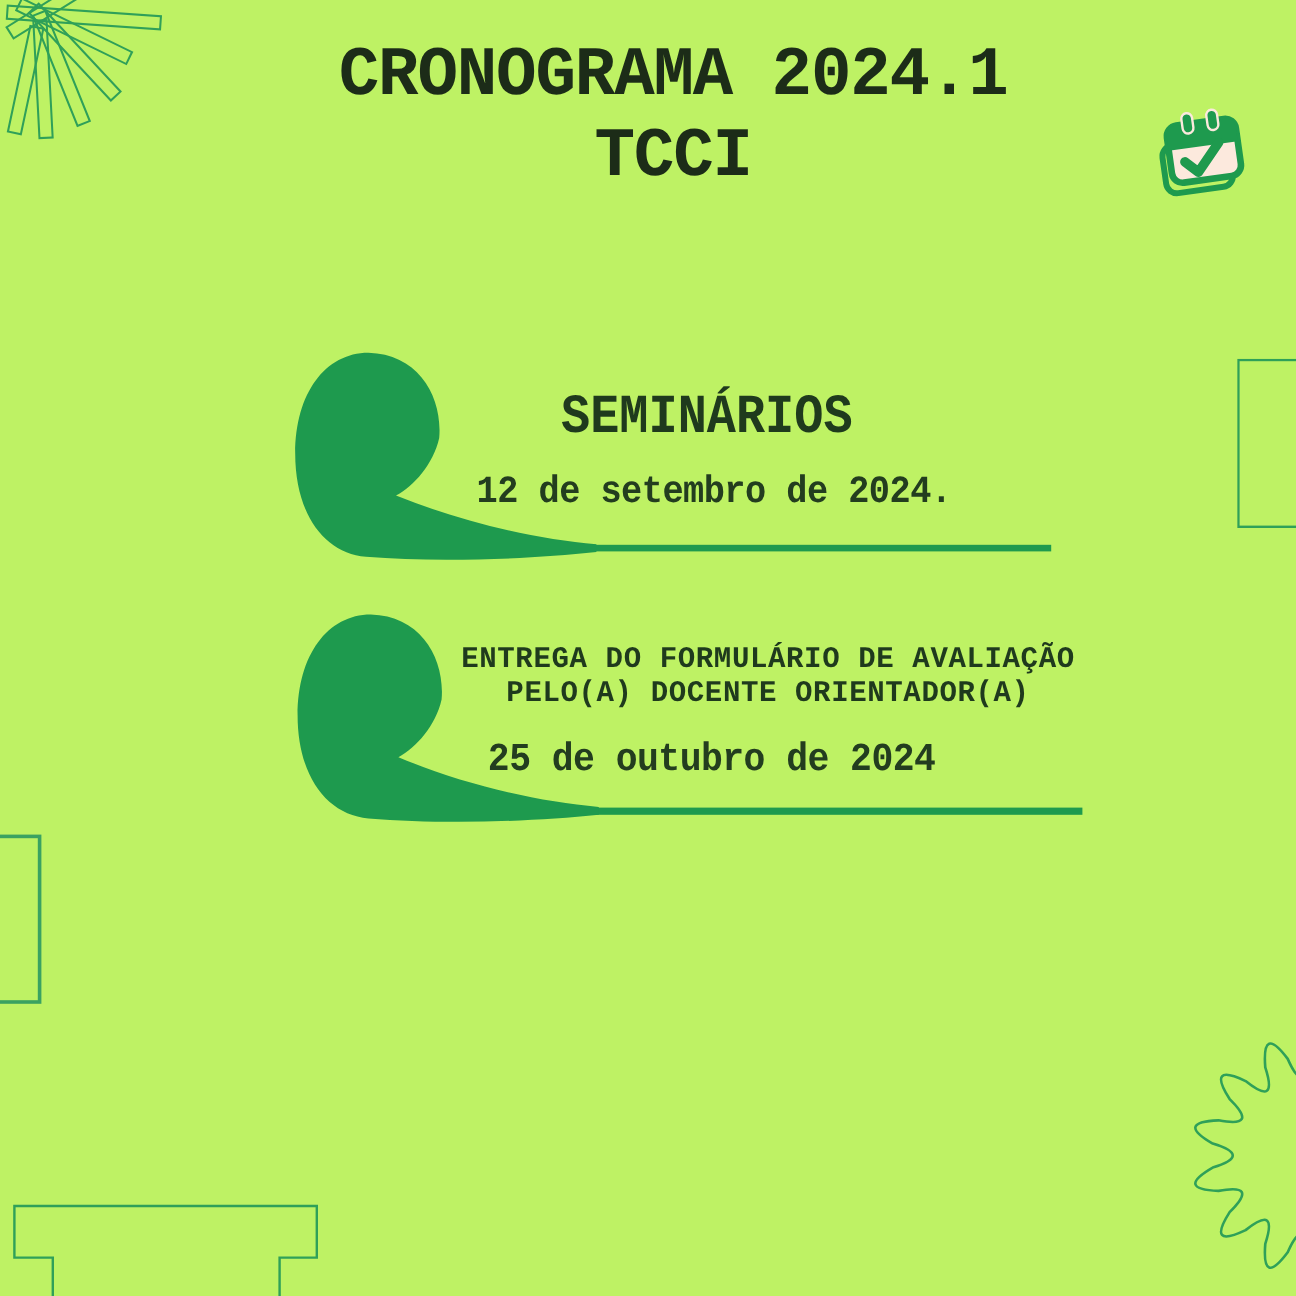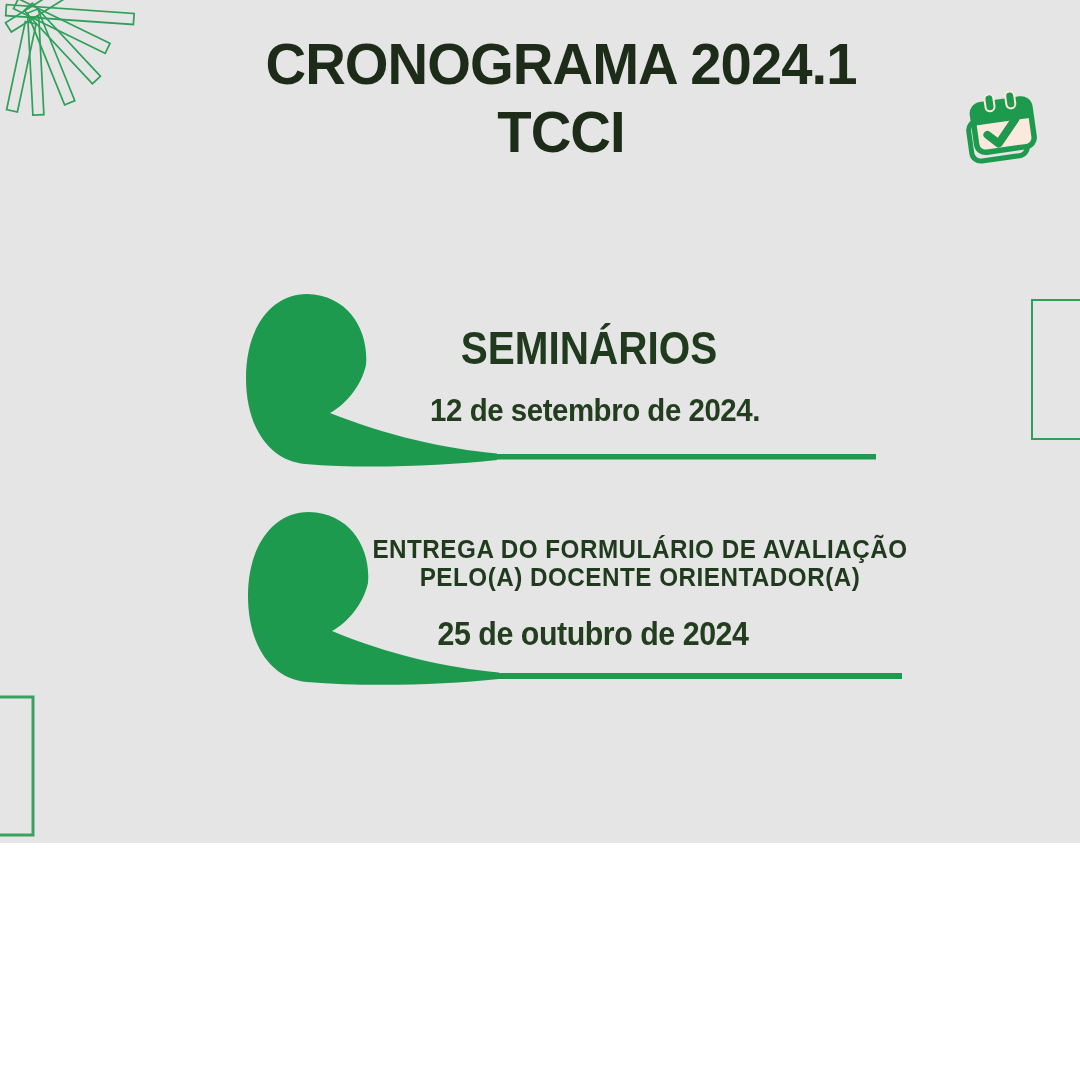--- a/index.html
+++ b/index.html
@@ -1,19 +1,19 @@
 <!DOCTYPE html>
 <html><head>
 <meta charset="utf-8">
 <style>
   html,body{margin:0;padding:0;}
   #canvas{
-    position:relative;width:1080px;height:843px;overflow:hidden;
-    background:#e5e5e5;
-    font-family:Liberation Sans, sans-serif;
+    position:relative;width:1080px;height:1080px;overflow:hidden;
+    background:#bef264;
+    font-family:Liberation Mono, monospace;
   }
   .abs{position:absolute;}
   .ctext{position:absolute;white-space:nowrap;font-weight:bold;line-height:1;}
   .title-line{font-size:58px;color:#1c2c18;letter-spacing:-1px;transform:translateX(-50%) scaleX(0.97);}
   .sec1-heading{font-size:46px;color:#1f3a1d;transform:translateX(-50%) scaleX(0.88);}
   .sec2-heading{font-size:25px;color:#1f3a1d;letter-spacing:0.5px;transform:translateX(-50%) scaleX(0.97);}
   .date-text{font-size:32px;color:#233d1f;letter-spacing:-0.5px;transform:translateX(-50%) scaleX(0.92);}
   svg{display:block;}
 </style>
 </head>

